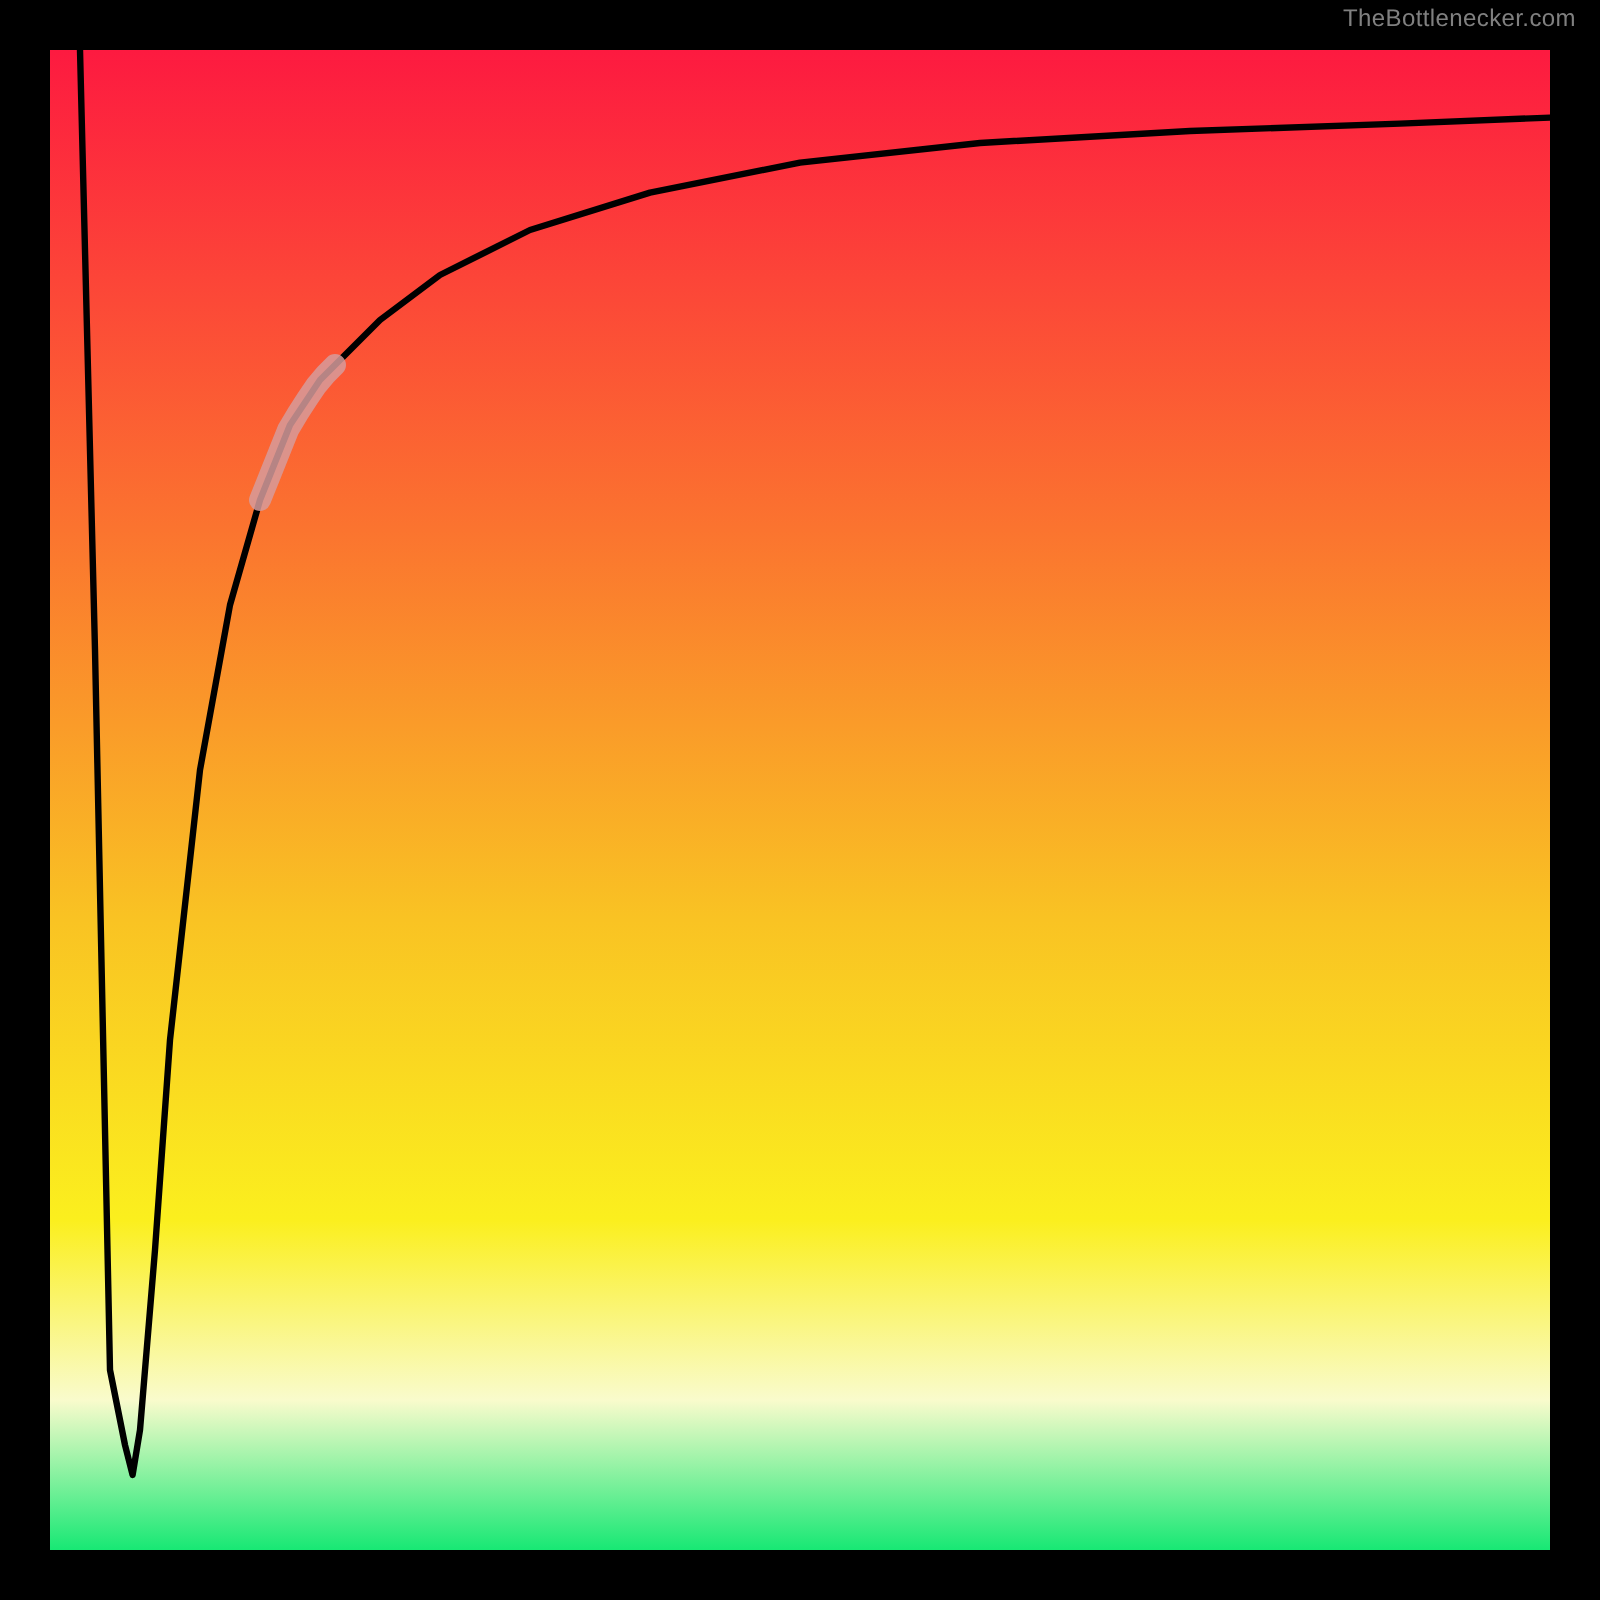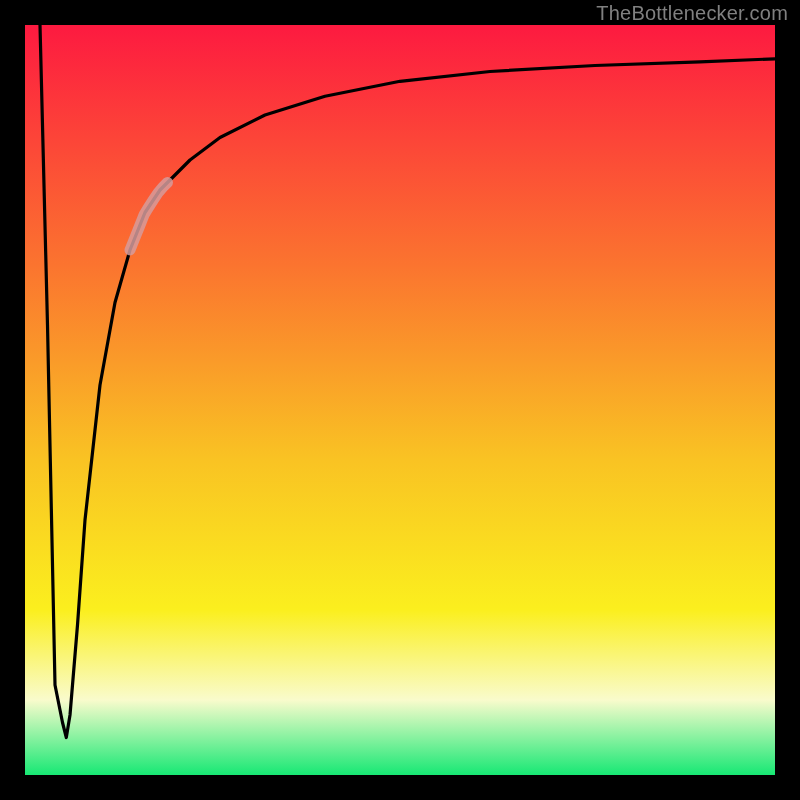--- a/index.html
+++ b/index.html
@@ -22,21 +22,21 @@
     overflow: hidden;
   }
   .gradient {
     position: absolute;
     inset: 0;
   }
   .attrib {
     position: absolute;
     top: 2px;
     right: 12px;
-    font-size: 20px;
+    font-size: 12px;
     color: #808080;
     font-weight: 500;
     letter-spacing: 0.2px;
   }
   svg.curve {
     position: absolute;
     inset: 0;
     width: 100%;
     height: 100%;
   }

